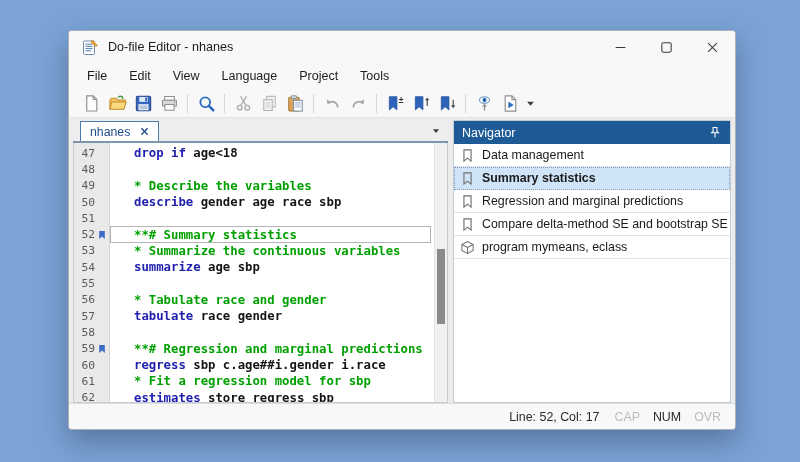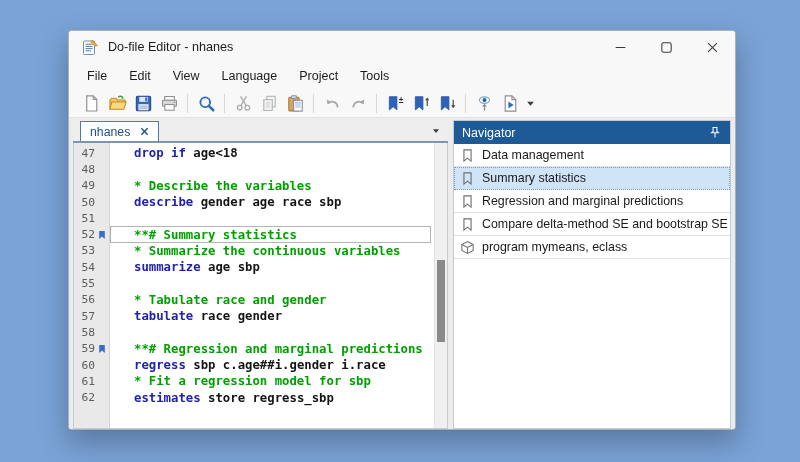--- a/index.html
+++ b/index.html
@@ -63,21 +63,21 @@
   .vthumb { position:absolute; left:2px; right:2px; top:41%; height:29%; background:#8a8a8a; }
 
   
   .navigator { width:278px; flex:none; background:#fff; border:1px solid #c2ccd4; display:flex; flex-direction:column; }
   .nav-header { height:23px; flex:none; background:var(--accent,#1d5a96); color:#fff; display:flex; align-items:center; padding:0 8px; font-size:12.5px; }
   .pin-btn { margin-left:auto; border:none; background:transparent; padding:0; display:flex; }
   .pin-btn svg { width:14px; height:14px; }
   .nav-item { height:23px; flex:none; display:flex; align-items:center; gap:7px; padding:0 6px;
               border-bottom:1px solid #e2e2e2; font-size:12.4px; color:#1a1a1a;
               white-space:nowrap; overflow:hidden; }
-  .nav-item.selected { background:var(--sel,#cfe4f7); outline:1px dotted #7aa0c8; outline-offset:-1px; }
+  .nav-item.selected { background:var(--sel,#cfe4f7); outline:1px dotted #7aa0c8; outline-offset:-1px;font-weight:bold; }
   .nav-icon { width:15px; height:15px; flex:none; }
 
   
   .statusbar { height:26px; flex:none; background:#f9f8f8; border-top:1px solid #dcdcdc; display:flex; align-items:center;
                justify-content:flex-end; gap:15px; padding-right:14px; font-size:12.4px; color:#2a2a2a; }
   .ind { color:#bcbcbc; }
   .ind.active { color:#2a2a2a; }
 </style>
 </head>
 <body>
@@ -459,15 +459,23 @@
             <div class="nav-item">
               <svg class="nav-icon">
                 <use href="#i-nav-cube"></use>
               </svg>
               <span>program mymeans, eclass</span>
             </div>
           </div>
       </div>
     </div>
 
+    <div class="statusbar">
+      <span>Line: 52, Col: 17</span>
+      <span class="indicators" style="display:flex;gap:13px;">
+          <span class="ind">CAP</span>
+          <span class="ind active">NUM</span>
+          <span class="ind">OVR</span>
+        </span>
+    </div>
 
   </div>
 </div>
 
 </body></html>

